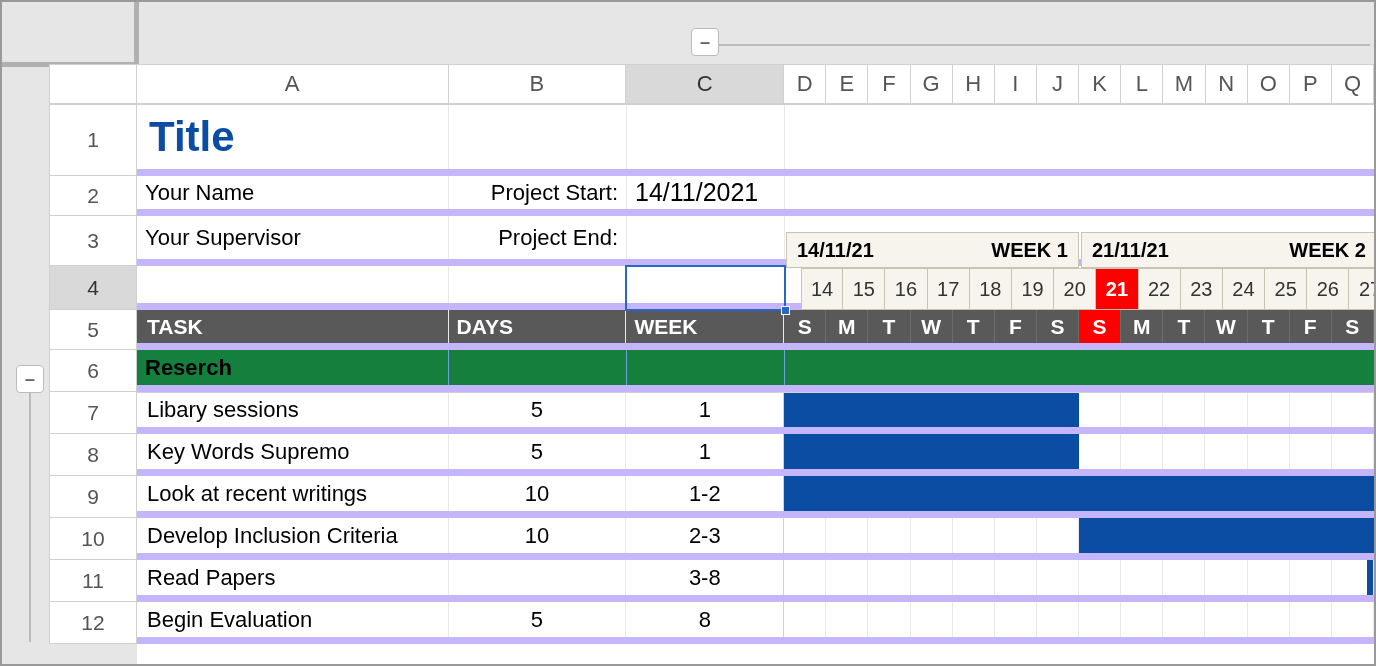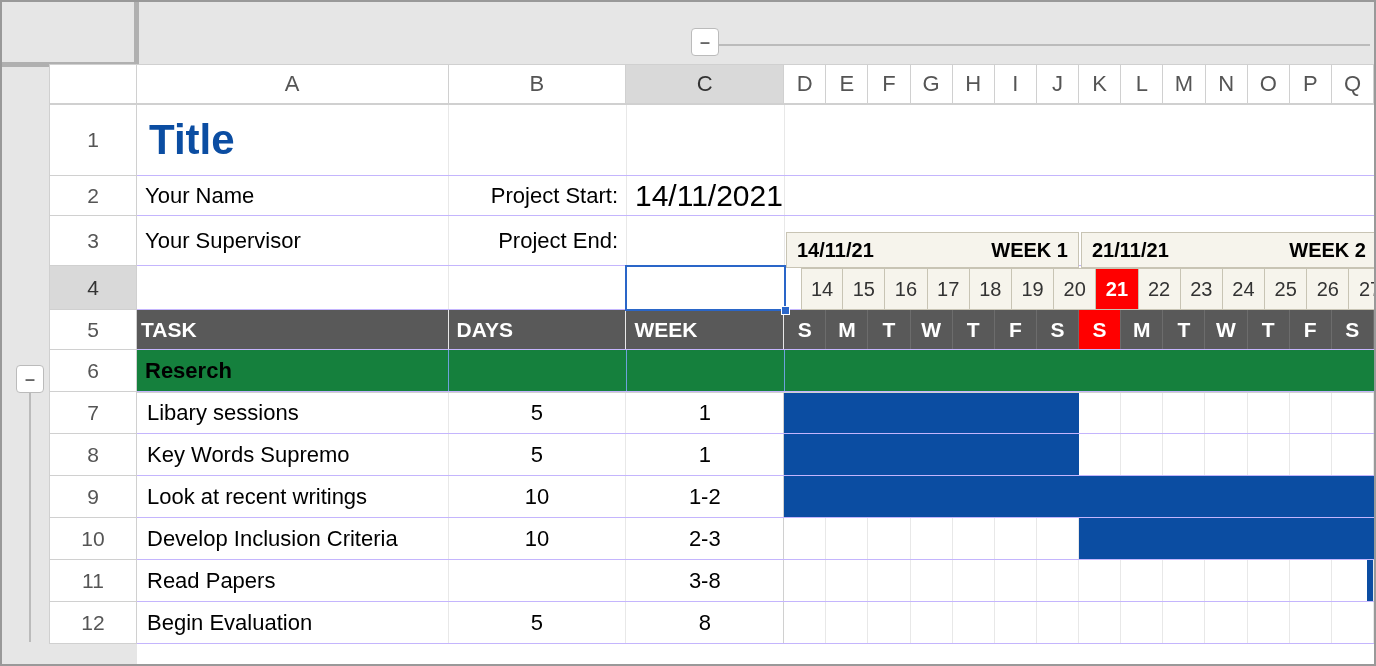--- a/index.html
+++ b/index.html
@@ -38,48 +38,48 @@
   .rh-10 { height:42px; }
   .rh-11 { height:42px; }
   .rh-12 { height:42px; }
 
   
   .sep-left { position:absolute; top:0; left:132px; width:5px; height:104px; background:#b0b0b0; }
   .sep-top  { position:absolute; top:60px; left:0; width:137px; height:5px; background:#b0b0b0; }
 
   
   .data { position:absolute; top:102px; left:135px; right:0; bottom:0; background:#fff; }
-  .row { display:flex; border-bottom:1px solid #c4b5fd;justify-content:space-between; }
+  .row { display:flex; border-bottom:7px solid #c4b5fd;justify-content:space-between; }
   .row:first-child { border-top:1px solid #d0d0d0; }
   .cell { border-right:1px solid #e8e8e8; display:flex; align-items:center; padding:0 8px; overflow:hidden; }
   .cA { width:312px; }
   .cB { width:178px; justify-content:center; }
   .cC { width:158px; justify-content:center; }
   .cDay { width:42.2px; justify-content:center; padding:0; border-right:1px solid #e8e8e8; }
 
   
   .r1 .cA { font-size:42px; color:#0b4da2; font-weight:bold; padding-left:12px; }
   .r2, .r3 { font-size:22px; font-weight:normal; }
   .r2 .cB, .r3 .cB { justify-content:flex-end; font-size:22px; padding-right:8px; }
-  .r2 .cC { justify-content:flex-start; font-size:30px; }
+  .r2 .cC { justify-content:flex-start; font-size:25px; }
 
   
   .week-bar { position:absolute; display:flex; align-items:center; justify-content:space-between; background:#f6f4ec; border:1px solid #c8c4b4; font-size:20px; font-weight:bold; padding:0 10px; height:36px; }
   .wk1 { left:649px; top:128px; width:293px; }
   .wk2 { left:944px; top:128px; width:296px; }
 
   
   .daynum-row { position:absolute; top:164px; left:664px; display:flex; }
   .daynum { width:42.2px; height:42px; border:1px solid #c8c4b4; border-left:none; background:#f6f4ec; display:flex; align-items:center; justify-content:center; font-size:20px; color:#333; }
   .daynum:first-child { border-left:1px solid #c8c4b4; }
   .daynum.today { background:#f00; color:#fff; font-weight:bold; }
 
   
   .r5 { background:#595959; color:#fff; font-size:21px; font-weight:bold; }
-  .r5 .cA { padding-left:4px; }
+  .r5 .cA { padding-left:10px; }
   .r5 .cDay { border-right:1px solid #6c6c6c; }
   .r5 .cDay.today { background:#f00; }
 
   
   .rcat { background:#15803d; font-size:22px; font-weight:bold; }
   .rcat .cell { border-right:1px solid #6ea1dc; }
 
   
   .rt { font-size:22px; }
   .rt .cA { padding-left:10px; }

